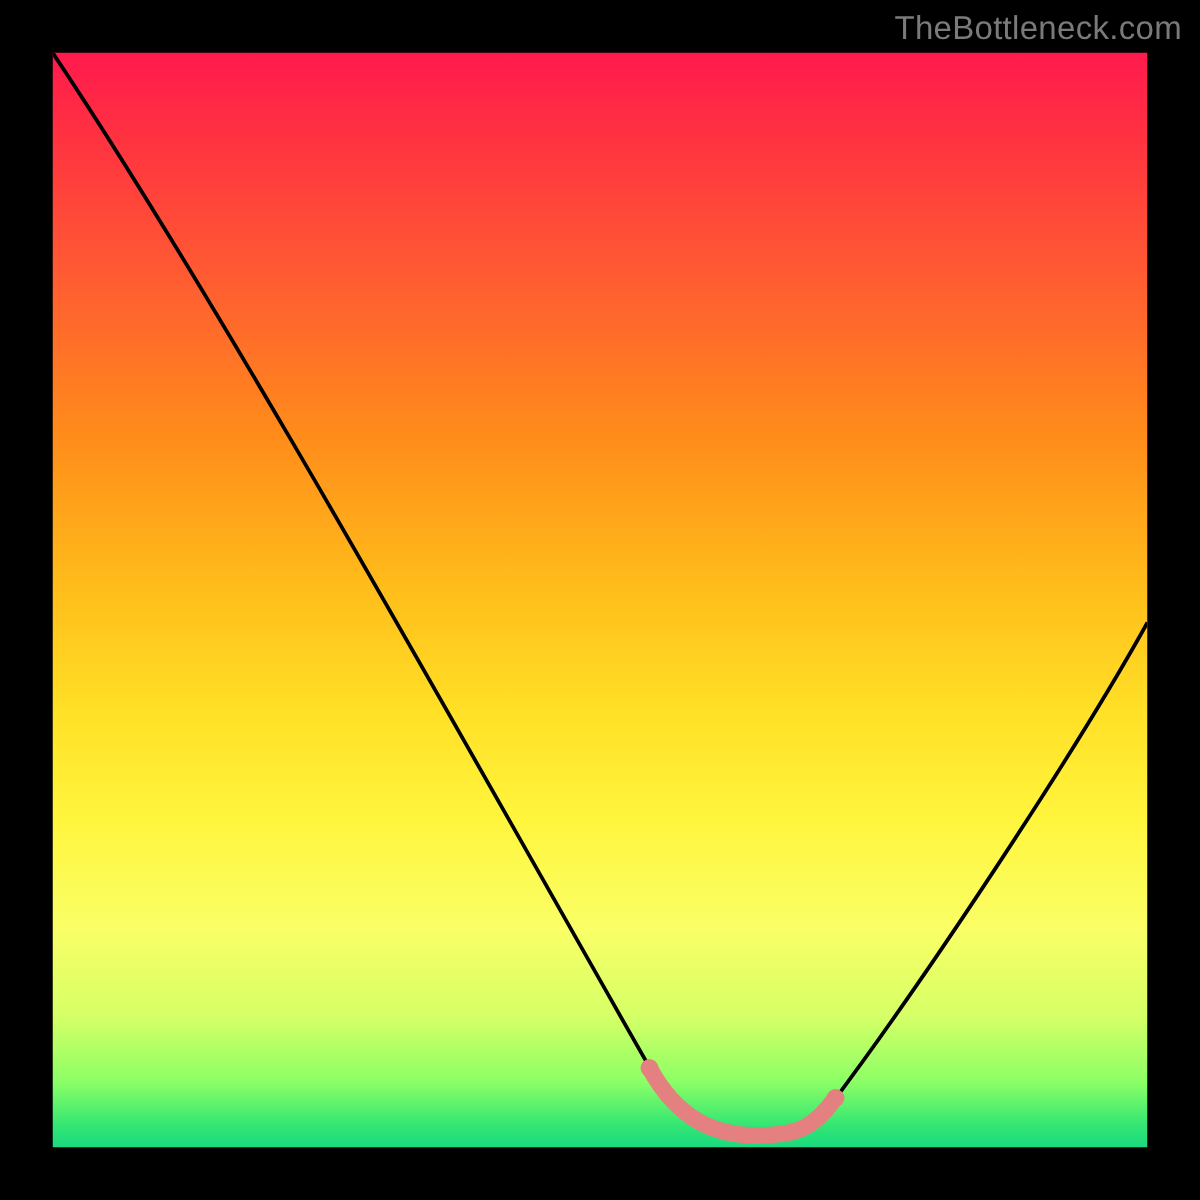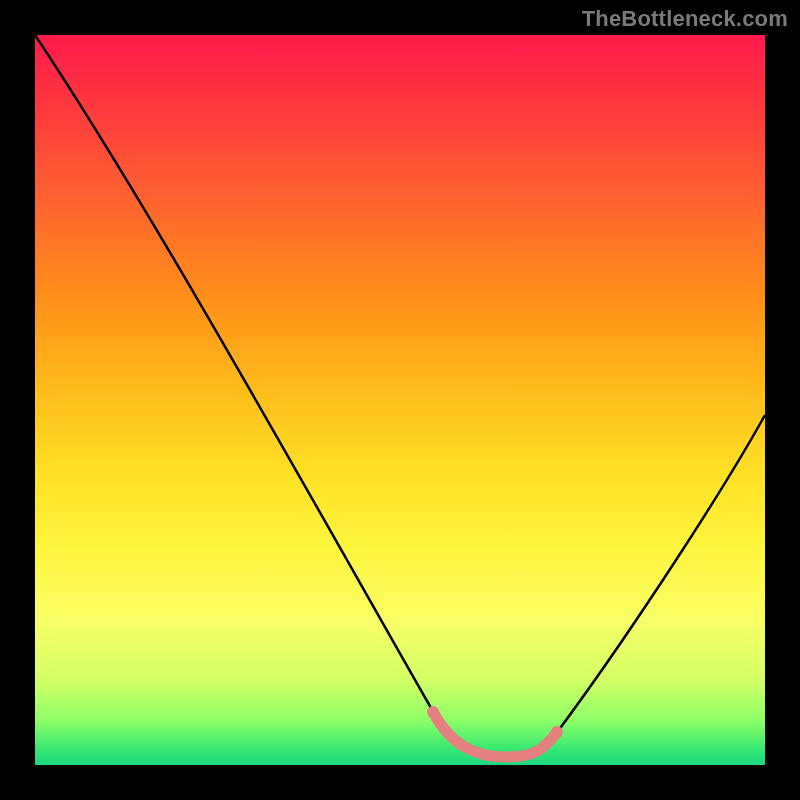--- a/index.html
+++ b/index.html
@@ -54,21 +54,21 @@
     left: 0;
     width: 100%;
     height: 100%;
   }
   .watermark {
     position: absolute;
     top: 6px;
     right: 12px;
     color: #7a7a7a;
     font-size: 22px;
-    font-weight: 700;
+    font-weight: 400;
     letter-spacing: 0.2px;
   }
 </style>
 </head>
 <body>
 
 <div class="frame">
 
   <div class="watermark">TheBottleneck.com</div>
 

